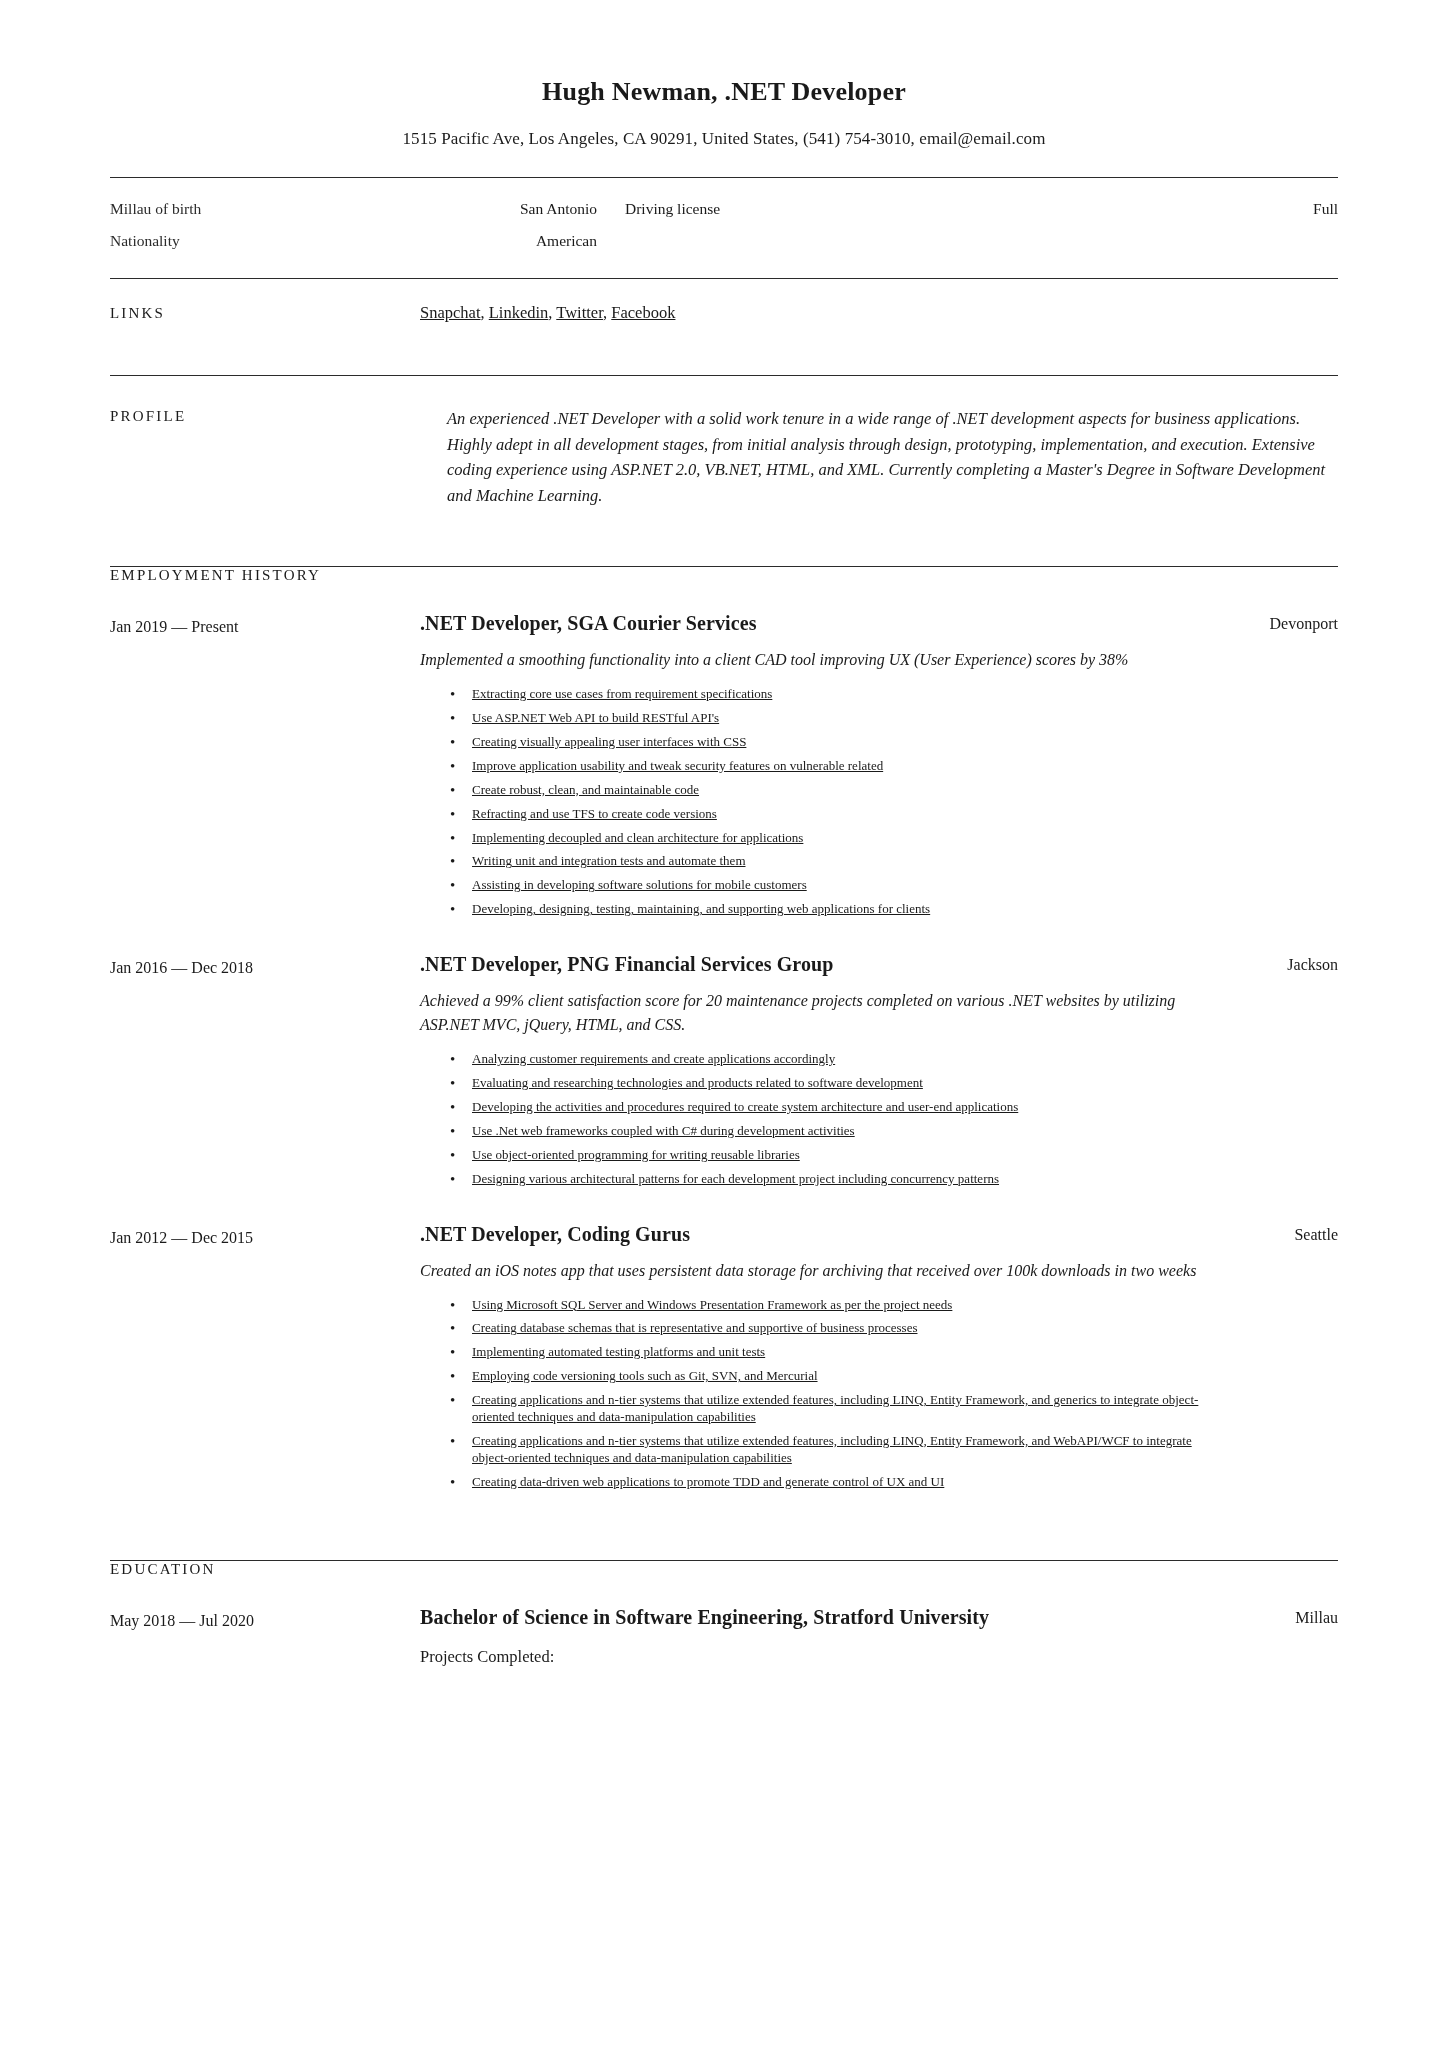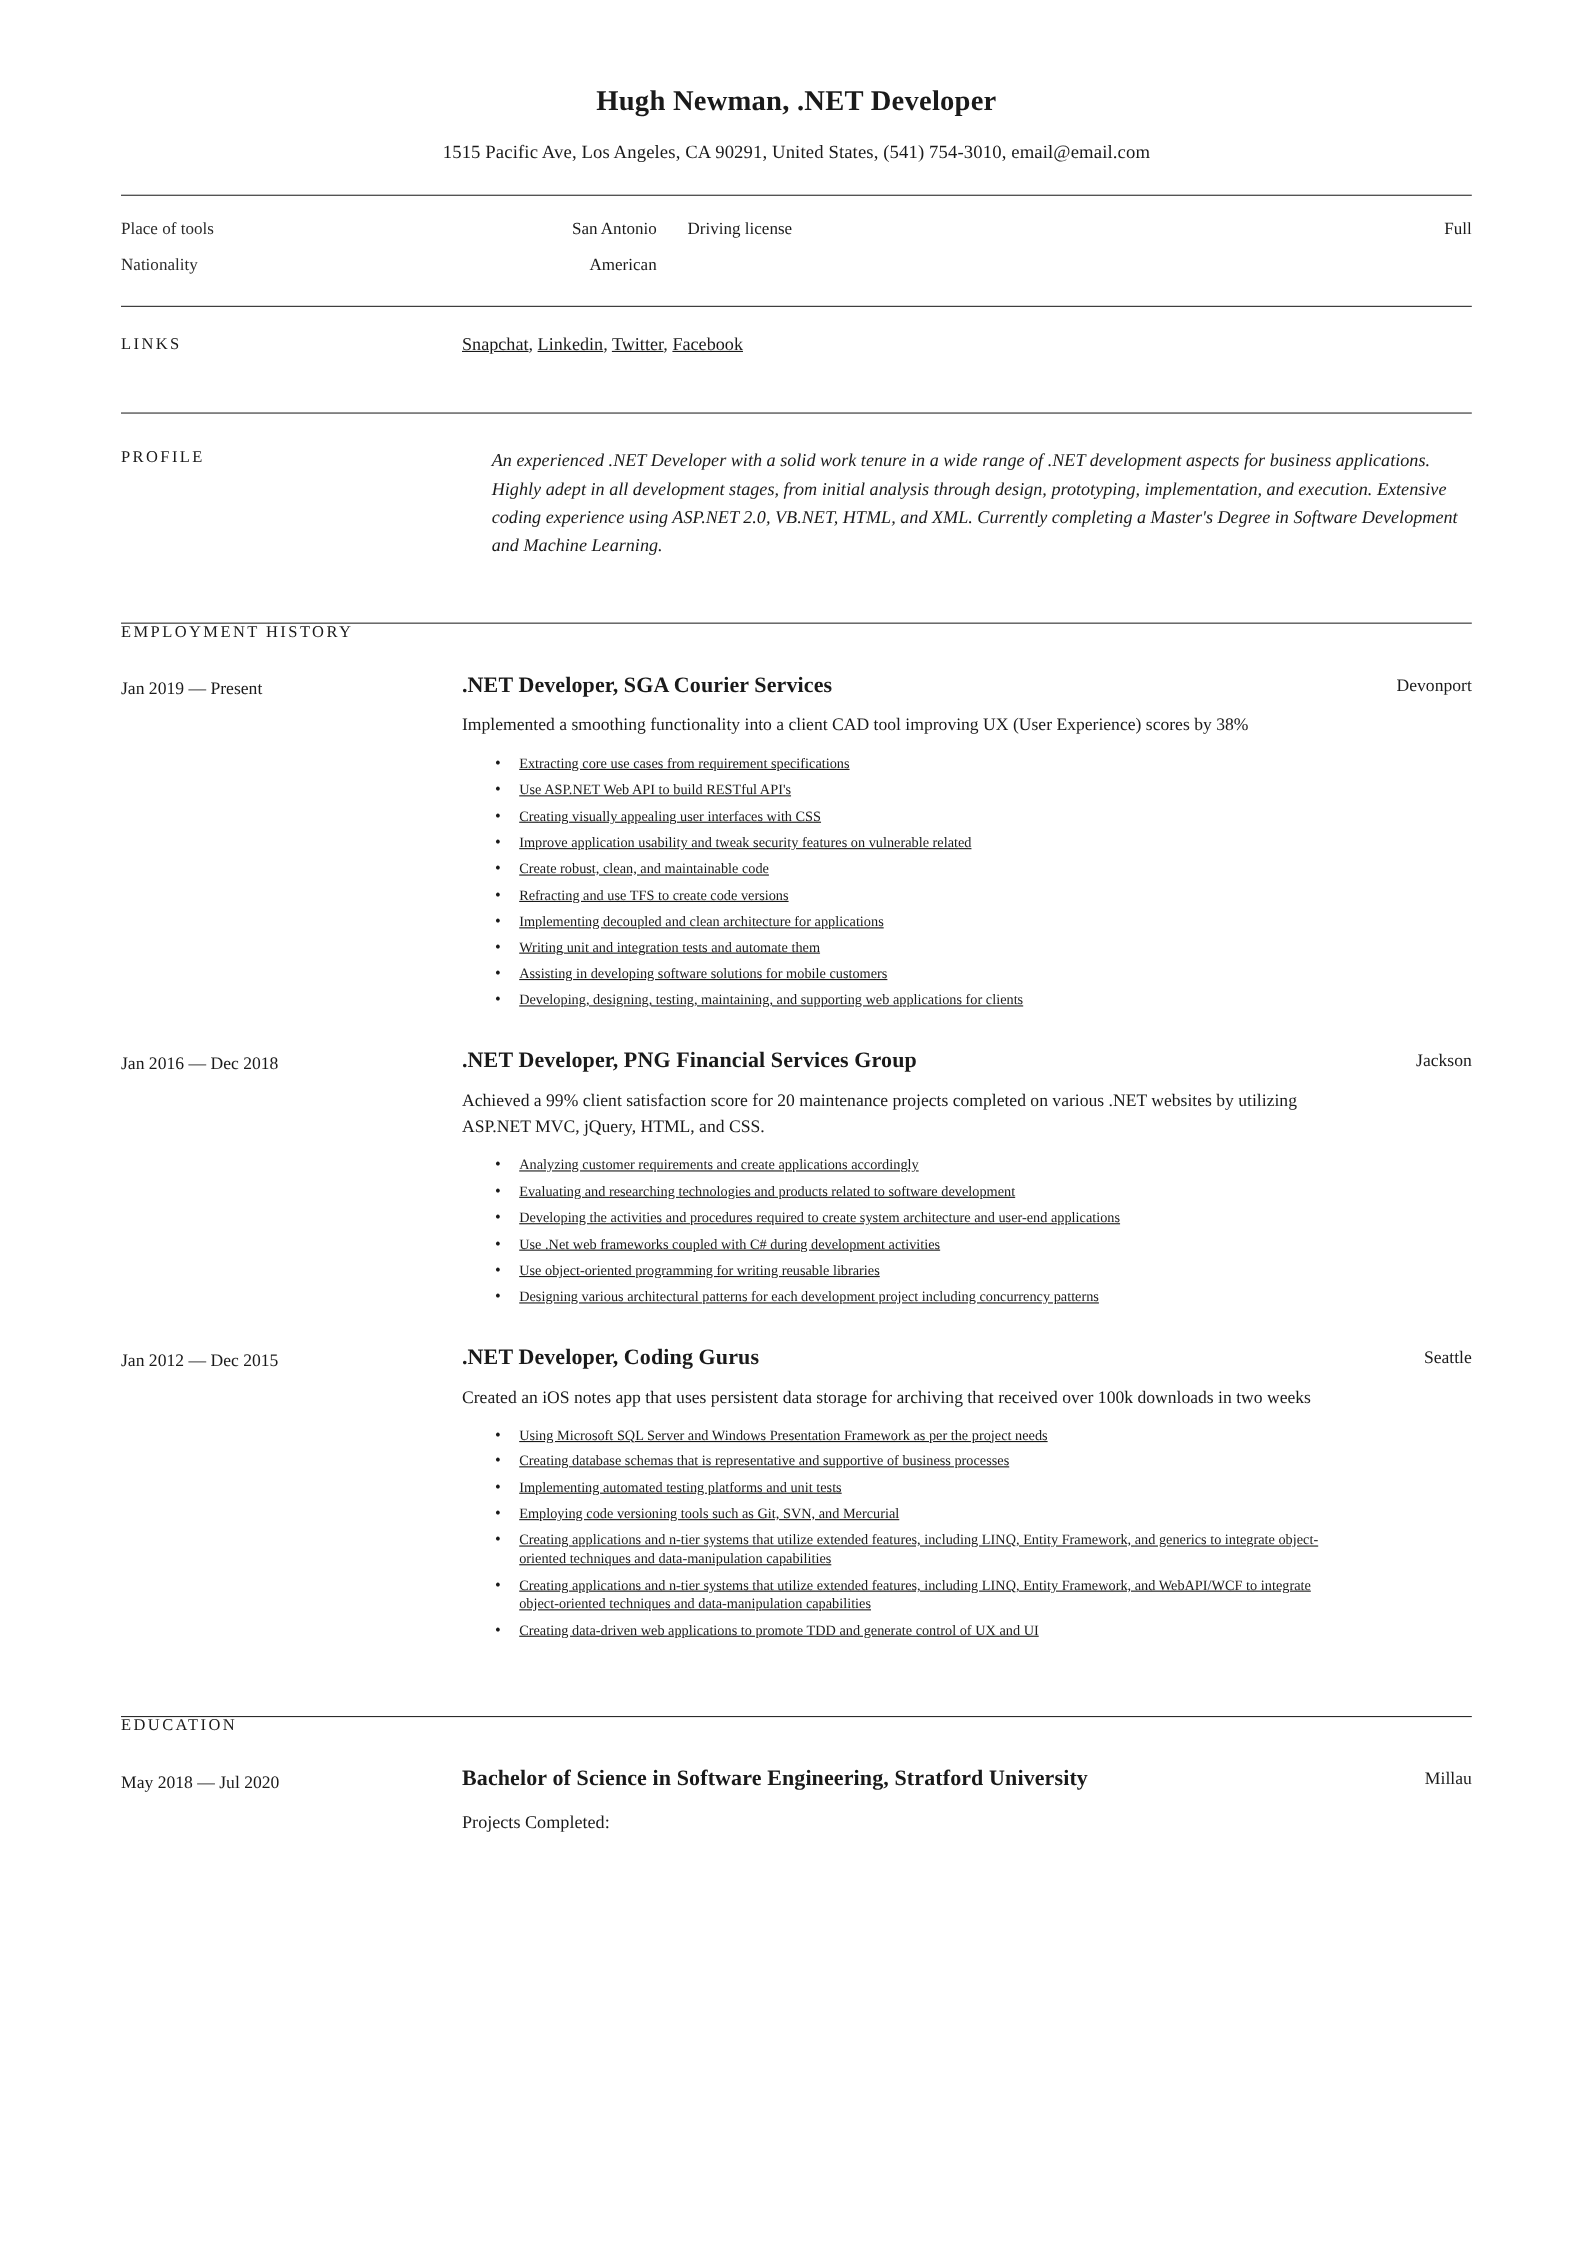--- a/index.html
+++ b/index.html
@@ -127,20 +127,21 @@
   }
   .entry-location {
     position: absolute;
     right: 0;
     top: 3px;
     font-size: 16px;
     text-align: right;
     white-space: nowrap;
   }
   .entry-summary {
+    font-style: italic;
     font-size: 16px;
     line-height: 1.5;
     margin-top: 13px;
   }
   ul.bullets {
     margin: 14px 0 0 0;
     padding-left: 52px;
     list-style: none;
   }
   ul.bullets li {
@@ -167,21 +168,21 @@
 
 <div class="page">
 
   <h1 class="doc-title">Hugh Newman, .NET Developer</h1>
   <div class="doc-contact">1515 Pacific Ave, Los Angeles, CA 90291, United States, (541) 754-3010, email@email.com</div>
 
   <div class="rule"></div>
 
   <div class="details">
     <div class="detail-row">
-      <div class="detail-label">Place of tools</div>
+      <div class="detail-label">Millau of birth</div>
       <div class="detail-value">San Antonio</div>
       <div class="detail-label2">Driving license</div>
       <div class="detail-value2">Full</div>
     </div>
     <div class="detail-row">
       <div class="detail-label">Nationality</div>
       <div class="detail-value">American</div>
       <div class="detail-label2"></div>
       <div class="detail-value2"></div>
     </div>

